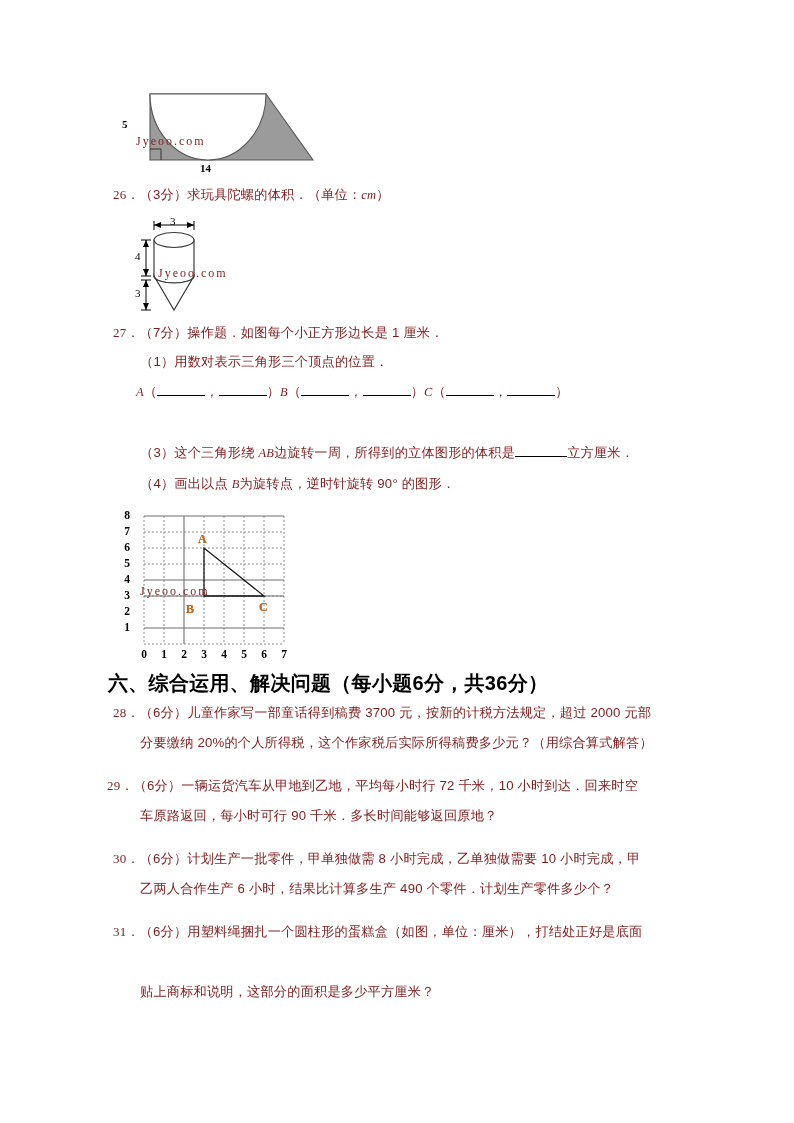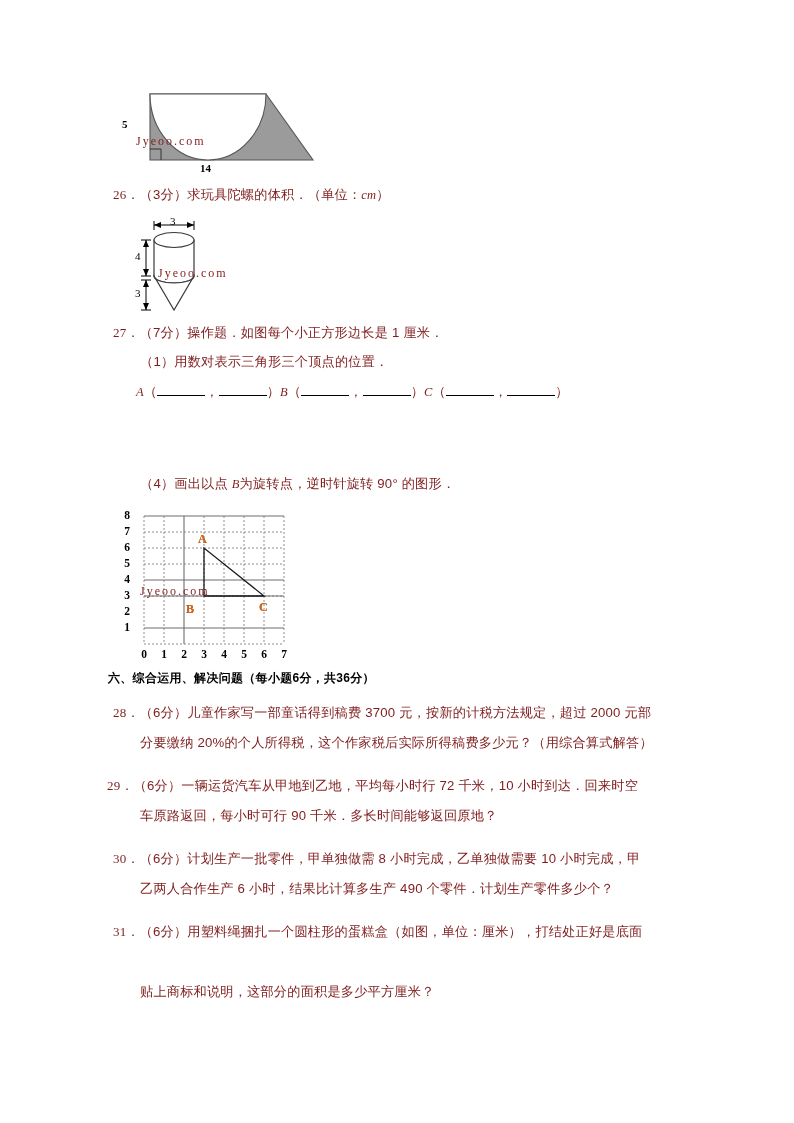--- a/index.html
+++ b/index.html
@@ -36,21 +36,21 @@
     font-size: 13px;
   }
   .small-latin {
     font-family: "Liberation Serif", "DejaVu Serif", serif;
     font-size: 12.5px;
     font-style: italic;
   }
   .sec-head {
     position: absolute;
     font-weight: bold;
-    font-size: 12px;
+    font-size: 20px;
     letter-spacing: 0.3px;
     white-space: nowrap;
   }
   .blankline {
     display: inline-block;
     border-bottom: 1px solid #000;
     vertical-align: baseline;
   }
 
   
@@ -170,20 +170,23 @@
 
   <div class="qline" style="left:140px; top:352px;">
     <span>（1）用数对表示三角形三个顶点的位置．</span>
   </div>
 
   <div class="qline" style="left:136px; top:382px;">
     <span class="small-latin">A</span><span>（</span><span class="blankline" style="width:48px;"></span><span>，</span><span class="blankline" style="width:48px;"></span><span>）</span><span class="small-latin">B</span><span>（</span><span class="blankline" style="width:48px;"></span><span>，</span><span class="blankline" style="width:48px;"></span><span>）</span><span class="small-latin">C</span><span>（</span><span class="blankline" style="width:48px;"></span><span>，</span><span class="blankline" style="width:48px;"></span><span>）</span>
   </div>
 
 
+  <div class="qline" style="left:140px; top:443px;">
+    <span>（3）这个三角形绕 </span><span class="small-latin">AB</span><span>边旋转一周，所得到的立体图形的体积是</span><span class="blankline" style="width:52px;"></span><span>立方厘米．</span>
+  </div>
 
   <div class="qline" style="left:140px; top:474px;">
     <span>（4）画出以点 </span><span class="small-latin">B</span><span>为旋转点，逆时针旋转 90° 的图形．</span>
   </div>
 
   <div class="fig-grid">
     <svg width="200" height="160" viewBox="0 0 200 160">
 
       <g stroke="#8d8d8d" stroke-width="1" stroke-dasharray="2,2" fill="none">
         <line x1="18" y1="8" x2="18" y2="136"></line>

